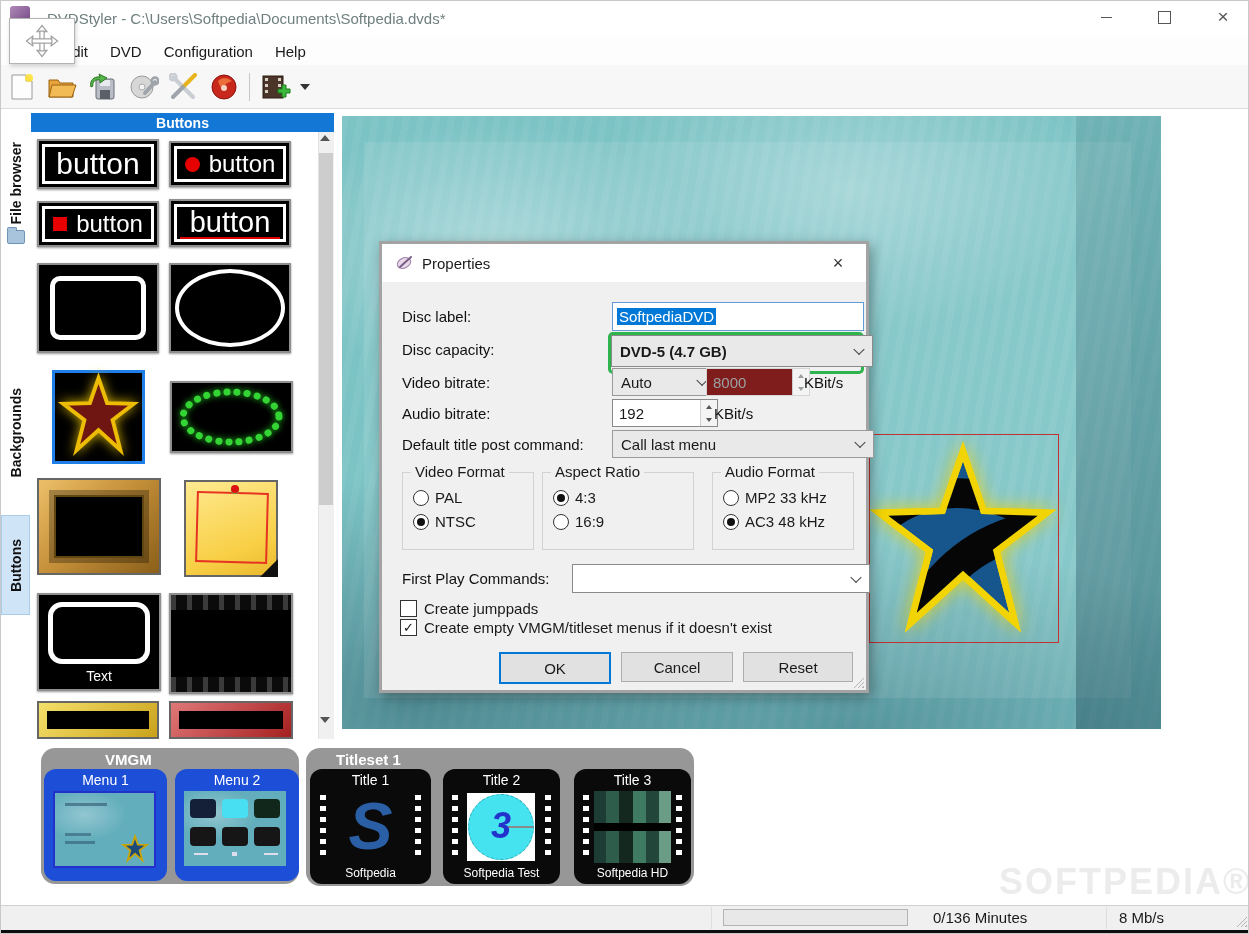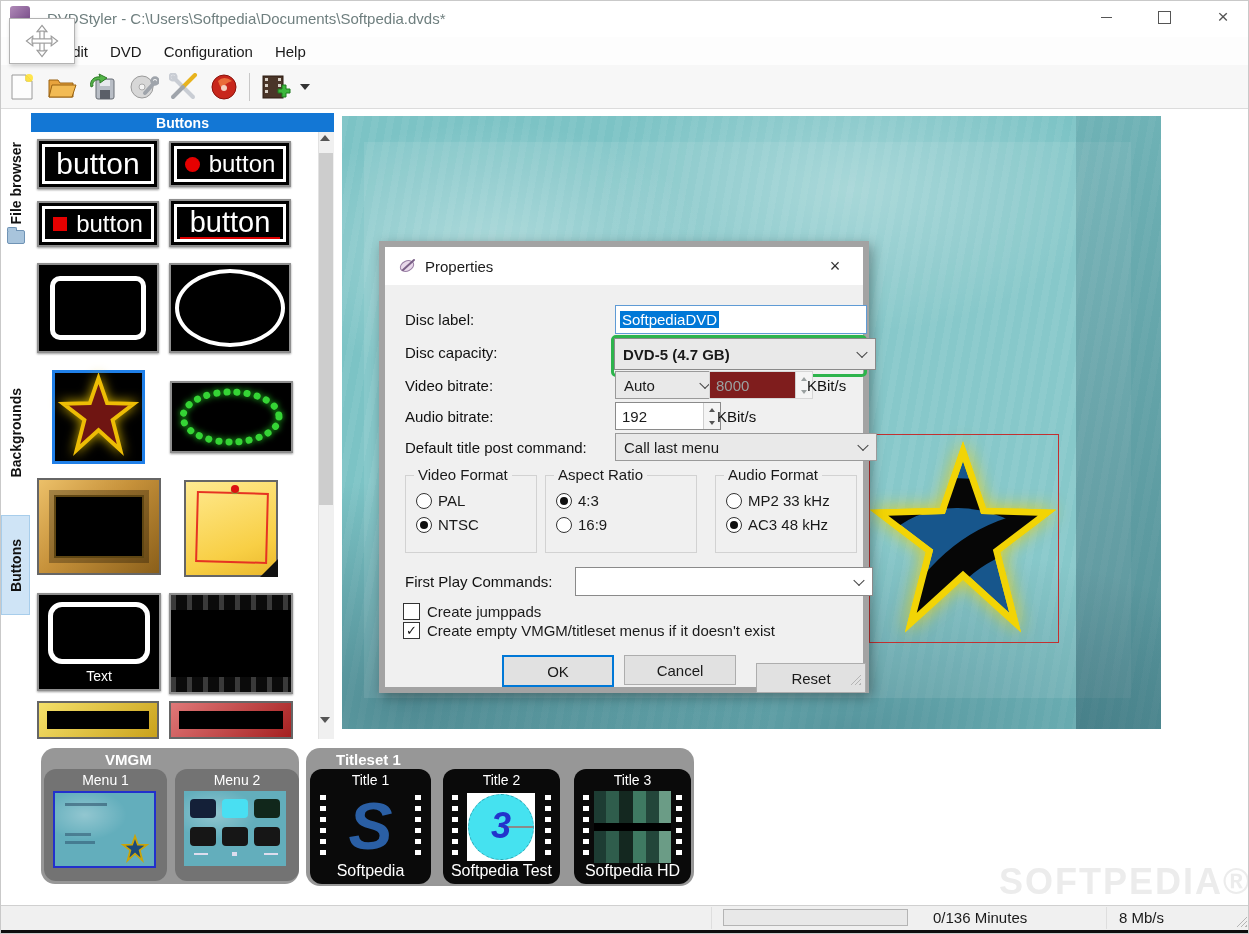--- a/index.html
+++ b/index.html
@@ -51,21 +51,21 @@
       radial-gradient(ellipse 340px 200px at 18% 22%,rgba(255,255,255,.30),transparent 65%),
       radial-gradient(ellipse 420px 240px at 62% 12%,rgba(255,255,255,.28),transparent 60%),
       radial-gradient(ellipse 300px 220px at 42% 55%,rgba(255,255,255,.18),transparent 60%),
       radial-gradient(ellipse 520px 320px at 8% 96%,rgba(8,48,66,.38),transparent 70%),
       radial-gradient(ellipse 640px 260px at 62% 100%,rgba(8,55,75,.33),transparent 72%),
       repeating-linear-gradient(100deg,rgba(255,255,255,.05) 0 7px,rgba(0,0,0,0) 7px 15px);}
   .safe{left:363px;top:141px;width:767px;height:556px;background:rgba(255,255,255,.09);}
   .darkband{left:1075px;top:115px;width:85px;height:613px;background:linear-gradient(to bottom,rgba(12,55,70,.12),rgba(8,45,62,.34));}
   .selrect{left:868px;top:433px;width:190px;height:209px;border:1px solid #c23030;}
   
-  .dialog{left:378px;top:240px;width:490px;height:452px;background:#f0f0f0;border:6px solid #a3a3a3;box-shadow:3px 4px 12px rgba(0,0,0,.35);}
+  .dialog{left:378px;top:240px;width:490px;height:452px;background:#f0f0f0;border:3px solid #a3a3a3;box-shadow:3px 4px 12px rgba(0,0,0,.35);}
   .dlg-title{position:absolute;left:0;top:0;width:100%;height:38px;background:#fff;display:flex;align-items:center;}
   .dlg-title .txt{font-size:15px;margin-left:8px;}
   .dlg-close{position:absolute;right:14px;top:8px;width:28px;height:22px;display:flex;align-items:center;justify-content:center;color:#333;font-size:18px;}
   .dl{position:absolute;font-size:15px;color:#111;white-space:nowrap;}
   .combo{position:absolute;background:#e9e9e9;border:1px solid #9a9a9a;font-size:15px;display:flex;align-items:center;padding:0 8px;}
   .combo.white{background:#fff;border:1px solid #8a8a8a;}
   .chev{position:absolute;right:9px;top:50%;width:7px;height:7px;border-right:1.6px solid #444;border-bottom:1.6px solid #444;transform:translateY(-70%) rotate(45deg);}
   .greenwrap{position:absolute;border:3px solid #2db44c;border-radius:5px;}
   .input{position:absolute;background:#fff;border:1px solid #5f9bd5;font-size:15px;display:flex;align-items:center;padding:0 4px;}
   .seltext{background:#0078d7;color:#fff;padding:0 2px;}
@@ -82,25 +82,25 @@
   .radio.sel::after{content:"";position:absolute;inset:3px;border-radius:50%;background:#111;}
   .cbrow{position:absolute;display:flex;align-items:center;gap:7px;font-size:15px;}
   .cb{width:15px;height:15px;border:1px solid #333;background:#fff;display:flex;align-items:center;justify-content:center;font-size:13px;color:#111;flex:none;}
   .btn{position:absolute;height:28px;background:#e1e1e1;border:1px solid #adadad;display:flex;align-items:center;justify-content:center;font-size:15px;}
   .btn.focus{border:2px solid #0078d7;}
   .grip{position:absolute;width:12px;height:12px;background:
     linear-gradient(135deg,transparent 0 55%,#b5b5b5 55% 62%,transparent 62% 72%,#b5b5b5 72% 79%,transparent 79% 89%,#b5b5b5 89% 96%,transparent 96%);}
   
   .group{background:#979797;border-radius:14px;}
   .group .gtitle{position:absolute;top:3px;font-size:15px;font-weight:bold;color:#fff;}
-  .menubox{position:absolute;background:#737373;border-radius:12px;color:#fff;}
+  .menubox{position:absolute;background:#1d4ed8;border-radius:12px;color:#fff;}
   .menubox .mtitle{position:absolute;top:3px;left:0;right:0;text-align:center;font-size:14px;color:#fff;}
   .titlebox{position:absolute;background:#0a0a0a;border-radius:12px;color:#fff;}
   .titlebox .mtitle{position:absolute;top:3px;left:0;right:0;text-align:center;font-size:14px;}
-  .titlebox .caption{position:absolute;bottom:4px;left:0;right:0;text-align:center;font-size:16px;}
+  .titlebox .caption{position:absolute;bottom:4px;left:0;right:0;text-align:center;font-size:12px;}
   .dots{position:absolute;top:26px;bottom:26px;width:6px;background-image:repeating-linear-gradient(to bottom,#fff 0 5px,transparent 5px 11px);}
   .thumb-teal{position:absolute;background:
       radial-gradient(ellipse 60px 36px at 30% 30%,rgba(255,255,255,.3),transparent 70%),#63aebc;}
   .m2btn{position:absolute;width:26px;height:19px;border-radius:4px;background:#161616;}
   
   .statusbar{left:0;top:904px;width:1249px;height:26px;background:#f0f0f0;border-top:1px solid #d0d0d0;font-size:15px;}
   .progress{left:722px;top:908px;width:185px;height:17px;background:#e8e8e8;border:1px solid #b4b4b4;}
   .sep{top:906px;width:1px;height:22px;background:#dedede;}
   .blackstrip{left:0;top:929px;width:1249px;height:5px;background:#0d0d0d;}
   .watermark{left:998px;top:860px;font-size:36px;font-weight:bold;color:#ececec;letter-spacing:2px;}
@@ -440,21 +440,21 @@
       <span class="cb"></span>
         <span>Create jumppads</span>
     </label>
     <label class="cbrow" style="left:18px;top:375px;">
       <span class="cb">✓</span>
         <span>Create empty VMGM/titleset menus if it doesn't exist</span>
     </label>
 
     <div class="btn focus" style="left:117px;top:408px;width:108px;">OK</div>
     <div class="btn" style="left:239px;top:408px;width:110px;">Cancel</div>
-    <div class="btn" style="left:371px;top:408px;width:108px;margin-top:8px;">Reset</div>
+    <div class="btn" style="left:361px;top:408px;width:108px;">Reset</div>
     <div class="grip" style="right:2px;bottom:2px;"></div>
   </div>
 
   <div class="abs group" style="left:40px;top:747px;width:258px;height:136px;">
     <span class="gtitle" style="left:64px;">VMGM</span>
     <div class="menubox" style="left:3px;top:21px;width:123px;height:112px;">
       <span class="mtitle">Menu 1</span>
       <div class="thumb-teal" style="left:9px;top:22px;width:99px;height:73px;border:2px solid #2230cc;">
         <div style="position:absolute;left:10px;top:10px;width:42px;height:3px;background:rgba(25,50,80,.45);"></div>
         <div style="position:absolute;left:10px;top:40px;width:26px;height:3px;background:rgba(25,50,80,.4);"></div>

